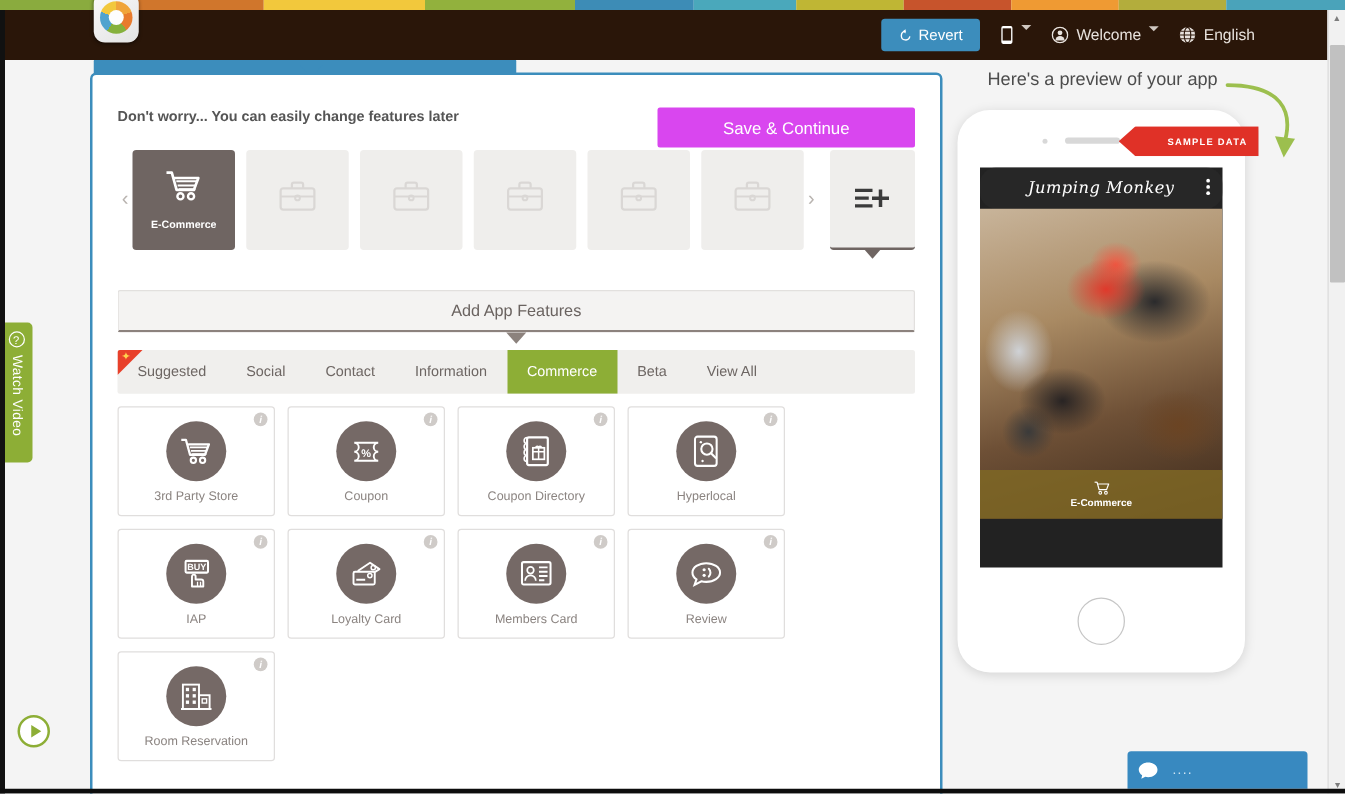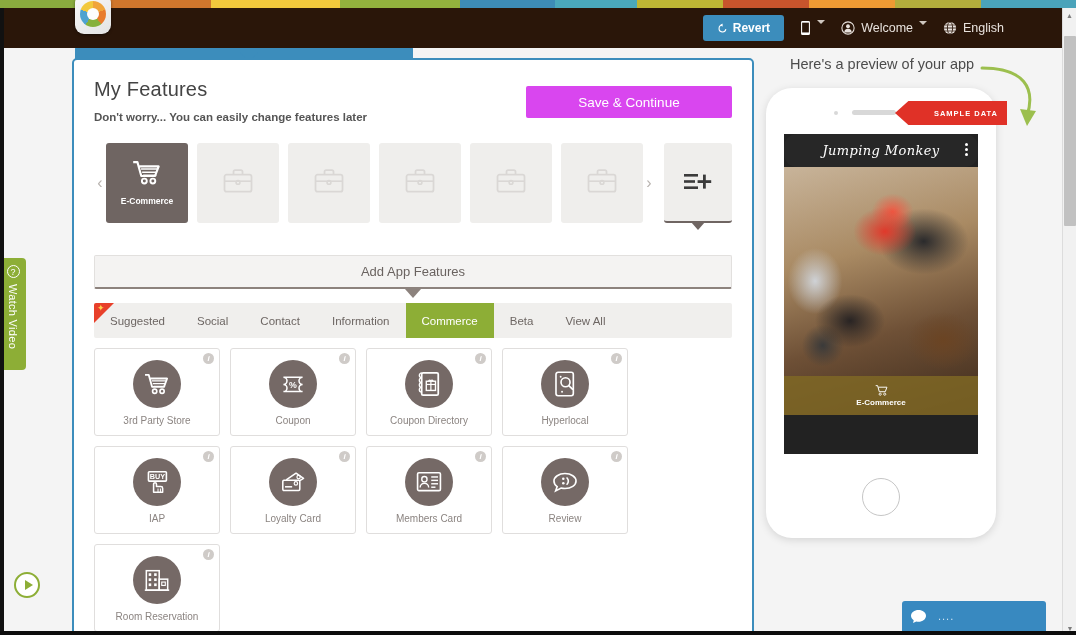--- a/index.html
+++ b/index.html
@@ -33,21 +33,21 @@
   }
   .logo-pie { width: 26px; height: 26px; position: relative; border-radius: 50%;
     background: conic-gradient(#f0a43a 0deg 70deg, #e87b2d 70deg 140deg, #86b13c 140deg 215deg, #4fa3cf 215deg 290deg, #f2c83c 290deg 360deg);
   }
   .logo-pie::after { content:''; position:absolute; left:7px; top:7px; width:12px; height:12px; border-radius:50%; background:#fdfdfd; }
 
   .nav-right { position: absolute; right: 58px; top: 0; height: 40px; display: flex; align-items: center; gap: 16px; }
   .revert-btn {
     background: #3c8dbc; color: #fff; font-size: 12px;
     padding: 6px 14px; border-radius: 3px; display: flex; align-items: center; gap: 5px;
-    border: none; cursor: pointer; font-family: "Liberation Sans", sans-serif; font-weight: bold;
+    border: none; cursor: pointer; font-family: "Liberation Sans", sans-serif;
   }
   .nav-item { color: #e8e2dd; font-size: 12.5px; display: flex; align-items: flex-start; gap: 6px; cursor: pointer; }
   .nav-ico { display: inline-flex; }
   .caret-dn { width:0;height:0;border-left:4px solid transparent;border-right:4px solid transparent;border-top:4px solid #cfc7c0; }
 
   
   .blue-tab {
     position: absolute; left: 75px; top: 46px; width: 338px; height: 14px;
     background: #3c8dbc; border-radius: 3px 3px 0 0; z-index: 5;
   }
@@ -302,21 +302,20 @@
   <div class="logo-box">
     <div class="logo-pie"></div>
   </div>
 
   <div class="blue-tab"></div>
   <div class="blue-tab-arrow"></div>
 
   <div class="panel">
 
     <div class="panel-head">
-      <div class="panel-title">My Features</div>
       <div class="panel-sub">Don't worry... You can easily change features later</div>
       <button class="save-btn">Save &amp; Continue</button>
     </div>
 
     <div class="tile-strip">
       <div class="arrow-l">‹</div>
       <div class="tiles">
           <div class="tile active">
             <span><svg width="30" height="25.5" viewBox="0 0 28 24">
                 <path d="M1 2h4l3.6 13h13L25 6H7" fill="none" stroke="#ffffff" stroke-width="2" stroke-linejoin="round"></path>

